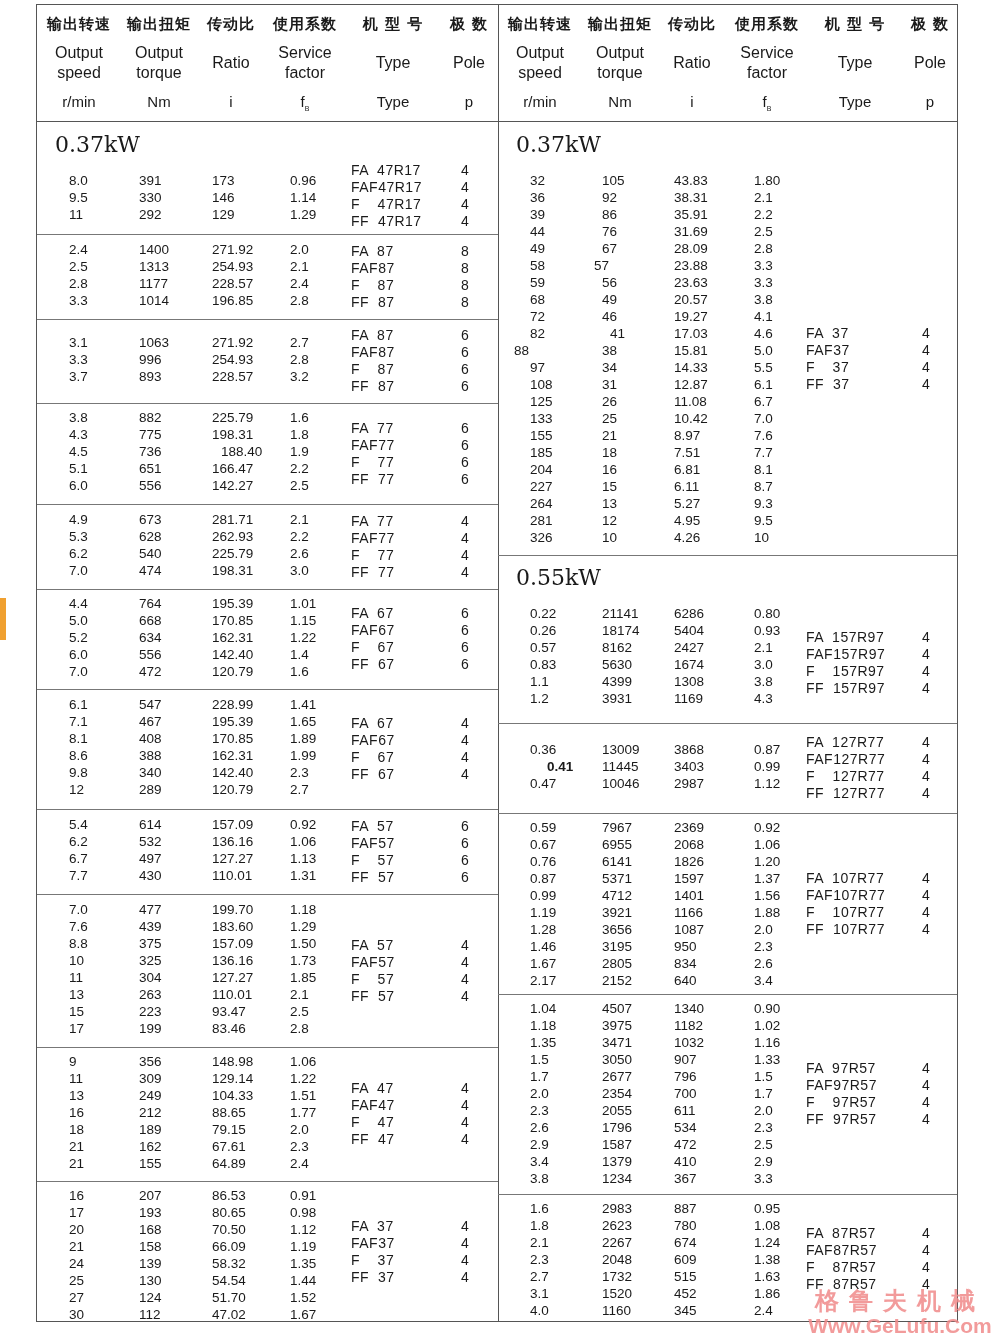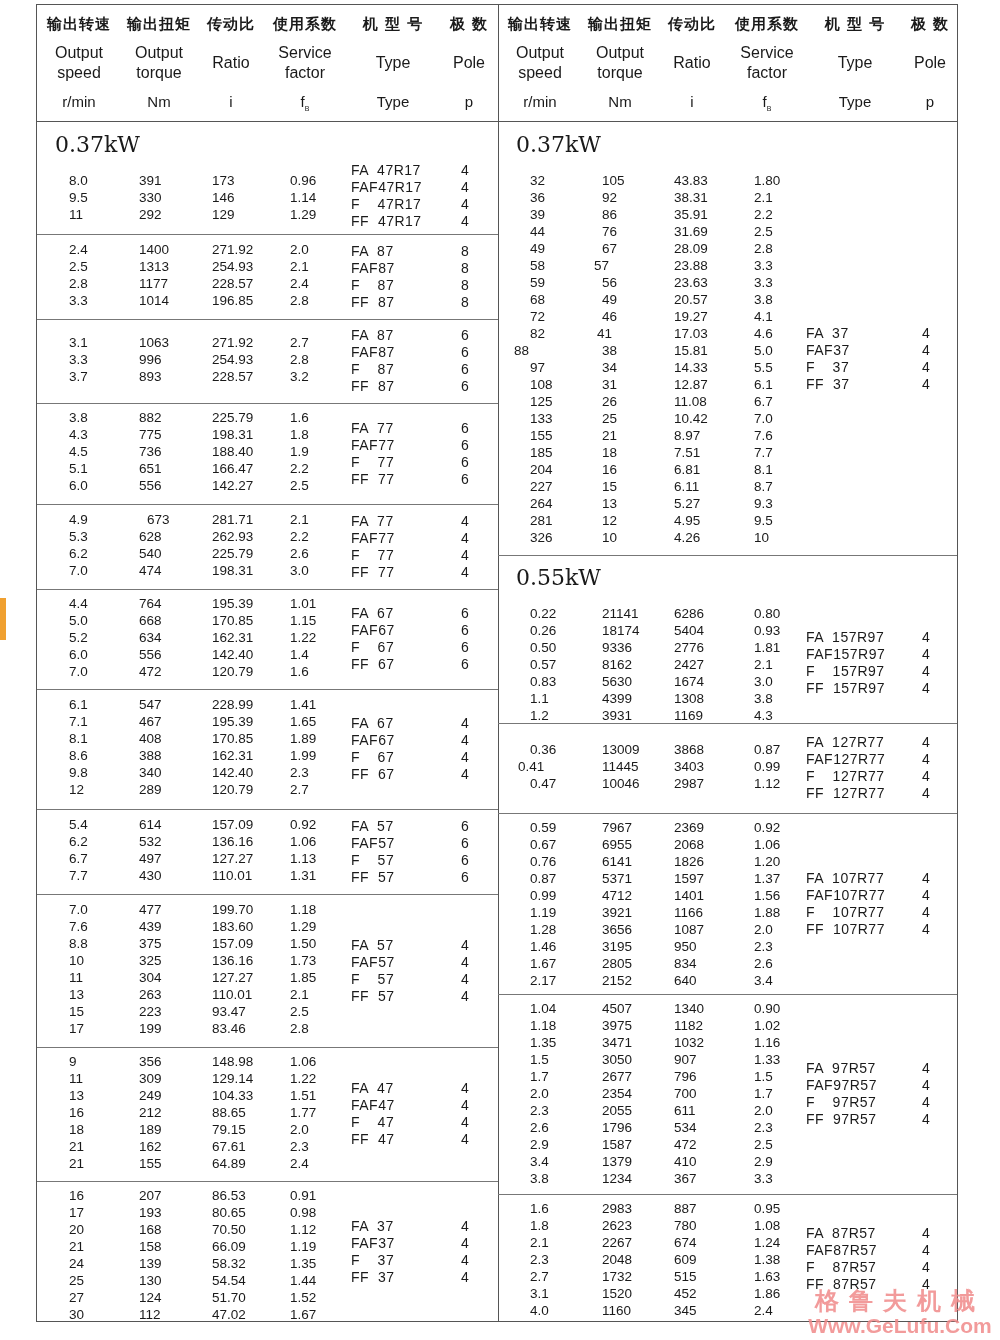--- a/index.html
+++ b/index.html
@@ -164,21 +164,21 @@
             </div>
             <div class="row">
               <span class="c" style="left: 32px;">4.3</span>
               <span class="c" style="left: 102px;">775</span>
               <span class="c" style="left: 175px;">198.31</span>
               <span class="c" style="left: 253px;">1.8</span>
             </div>
             <div class="row">
               <span class="c" style="left: 32px;">4.5</span>
               <span class="c" style="left: 102px;">736</span>
-              <span class="c" style="left: 175px;">188.40</span>
+              <span class="c" style="left: 184px;">188.40</span>
               <span class="c" style="left: 253px;">1.9</span>
             </div>
             <div class="row">
               <span class="c" style="left: 32px;">5.1</span>
               <span class="c" style="left: 102px;">651</span>
               <span class="c" style="left: 175px;">166.47</span>
               <span class="c" style="left: 253px;">2.2</span>
             </div>
             <div class="row">
               <span class="c" style="left: 32px;">6.0</span>
@@ -192,21 +192,21 @@
             <div>6</div>
             <div>6</div>
             <div>6</div>
             <div>6</div>
           </div>
         </div>
         <div class="grp" style="top: 499px; height: 85px;">
           <div class="rows" style="top: 7px;">
             <div class="row">
               <span class="c" style="left: 32px;">4.9</span>
-              <span class="c" style="left: 102px; margin-left: 8px;">673</span>
+              <span class="c" style="left: 102px;">673</span>
               <span class="c" style="left: 175px;">281.71</span>
               <span class="c" style="left: 253px;">2.1</span>
             </div>
             <div class="row">
               <span class="c" style="left: 32px;">5.3</span>
               <span class="c" style="left: 102px;">628</span>
               <span class="c" style="left: 175px;">262.93</span>
               <span class="c" style="left: 253px;">2.2</span>
             </div>
             <div class="row">
@@ -603,21 +603,21 @@
               <span class="c" style="left: 256px;">3.8</span>
             </div>
             <div class="row">
               <span class="c" style="left: 32px;">72</span>
               <span class="c" style="left: 104px;">46</span>
               <span class="c" style="left: 176px;">19.27</span>
               <span class="c" style="left: 256px;">4.1</span>
             </div>
             <div class="row">
               <span class="c" style="left: 32px;">82</span>
-              <span class="c" style="left: 99px;">41</span>
+              <span class="c" style="left: 112px;">41</span>
               <span class="c" style="left: 176px;">17.03</span>
               <span class="c" style="left: 256px;">4.6</span>
             </div>
             <div class="row">
               <span class="c" style="left: 16px;">88</span>
               <span class="c" style="left: 104px;">38</span>
               <span class="c" style="left: 176px;">15.81</span>
               <span class="c" style="left: 256px;">5.0</span>
             </div>
             <div class="row">
@@ -704,26 +704,20 @@
               <span class="c" style="left: 176px;">6286</span>
               <span class="c" style="left: 256px;">0.80</span>
             </div>
             <div class="row">
               <span class="c" style="left: 32px;">0.26</span>
               <span class="c" style="left: 104px;">18174</span>
               <span class="c" style="left: 176px;">5404</span>
               <span class="c" style="left: 256px;">0.93</span>
             </div>
             <div class="row">
-              <span class="c" style="left: 32px;">0.50</span>
-              <span class="c" style="left: 104px;">9336</span>
-              <span class="c" style="left: 176px;">2776</span>
-              <span class="c" style="left: 256px;">1.81</span>
-            </div>
-            <div class="row">
               <span class="c" style="left: 32px;">0.57</span>
               <span class="c" style="left: 104px;">8162</span>
               <span class="c" style="left: 176px;">2427</span>
               <span class="c" style="left: 256px;">2.1</span>
             </div>
             <div class="row">
               <span class="c" style="left: 32px;">0.83</span>
               <span class="c" style="left: 104px;">5630</span>
               <span class="c" style="left: 176px;">1674</span>
               <span class="c" style="left: 256px;">3.0</span>
@@ -751,21 +745,21 @@
         </div>
         <div class="grp" style="top: 718px; height: 90px;">
           <div class="rows" style="top: 18px;">
             <div class="row">
               <span class="c" style="left: 32px;">0.36</span>
               <span class="c" style="left: 104px;">13009</span>
               <span class="c" style="left: 176px;">3868</span>
               <span class="c" style="left: 256px;">0.87</span>
             </div>
             <div class="row">
-              <span class="c" style="left: 20px;">0.41</span>
+              <span class="c" style="left: 49px; font-weight: bold;">0.41</span>
               <span class="c" style="left: 104px;">11445</span>
               <span class="c" style="left: 176px;">3403</span>
               <span class="c" style="left: 256px;">0.99</span>
             </div>
             <div class="row">
               <span class="c" style="left: 32px;">0.47</span>
               <span class="c" style="left: 104px;">10046</span>
               <span class="c" style="left: 176px;">2987</span>
               <span class="c" style="left: 256px;">1.12</span>
             </div>

